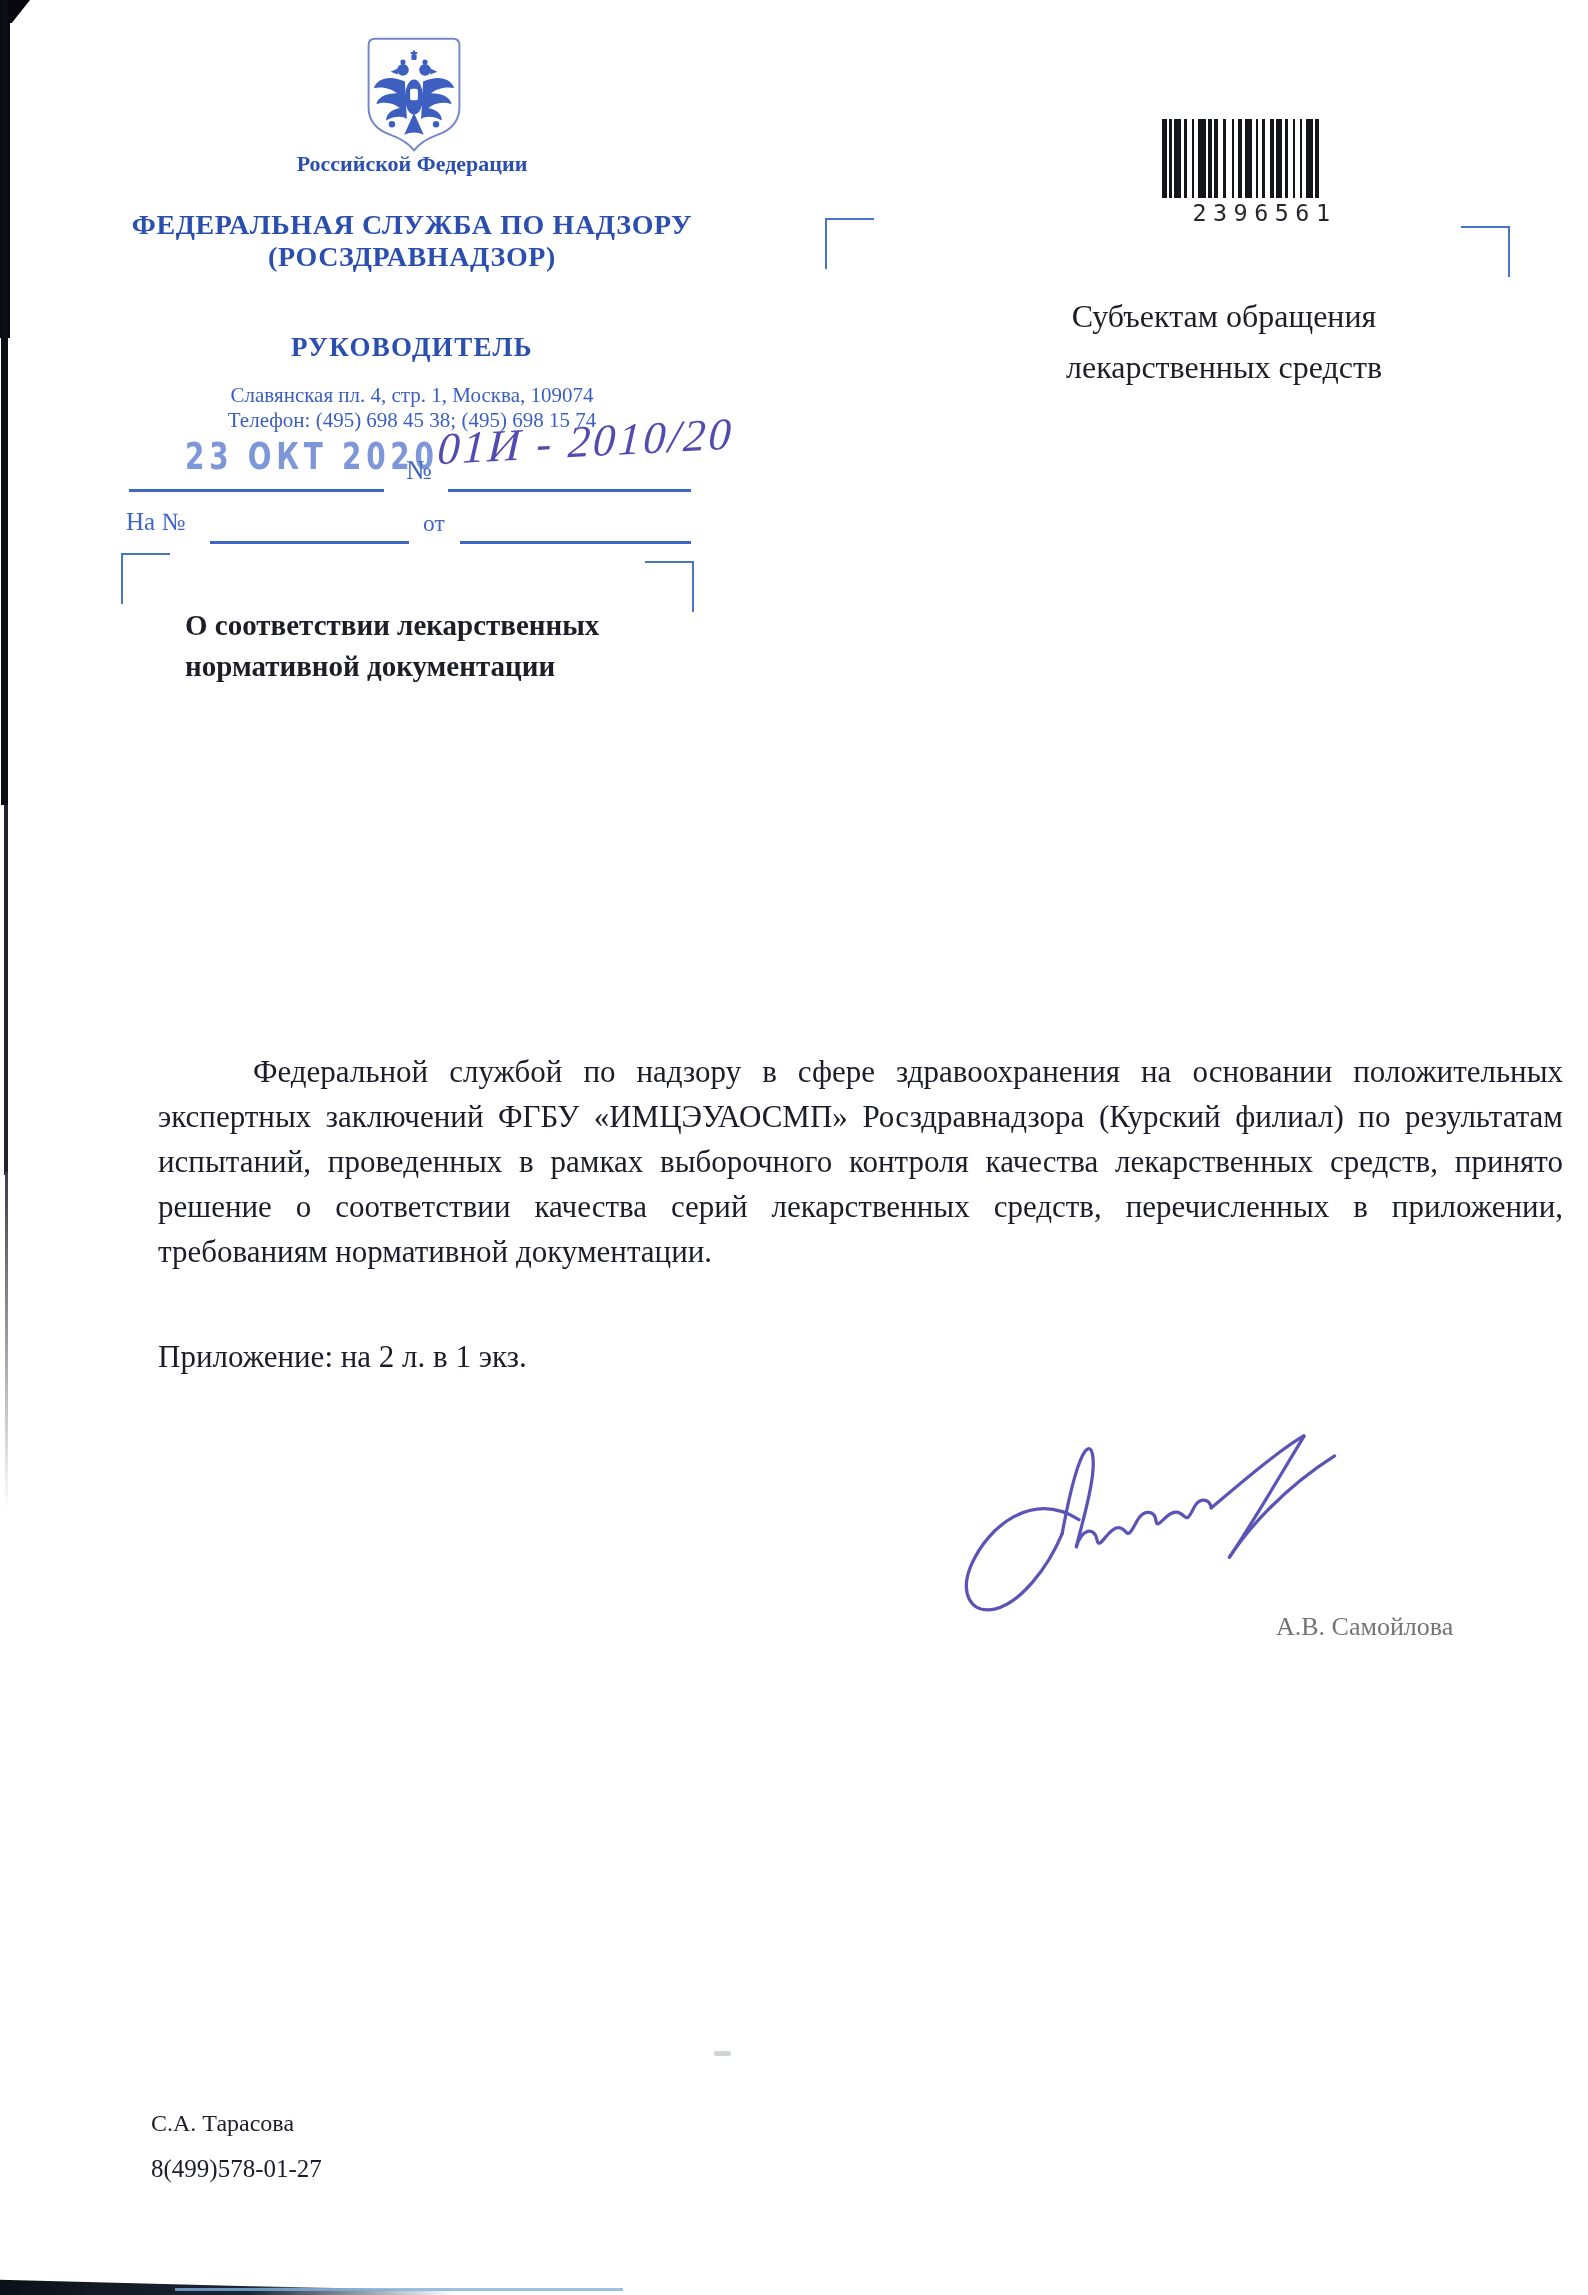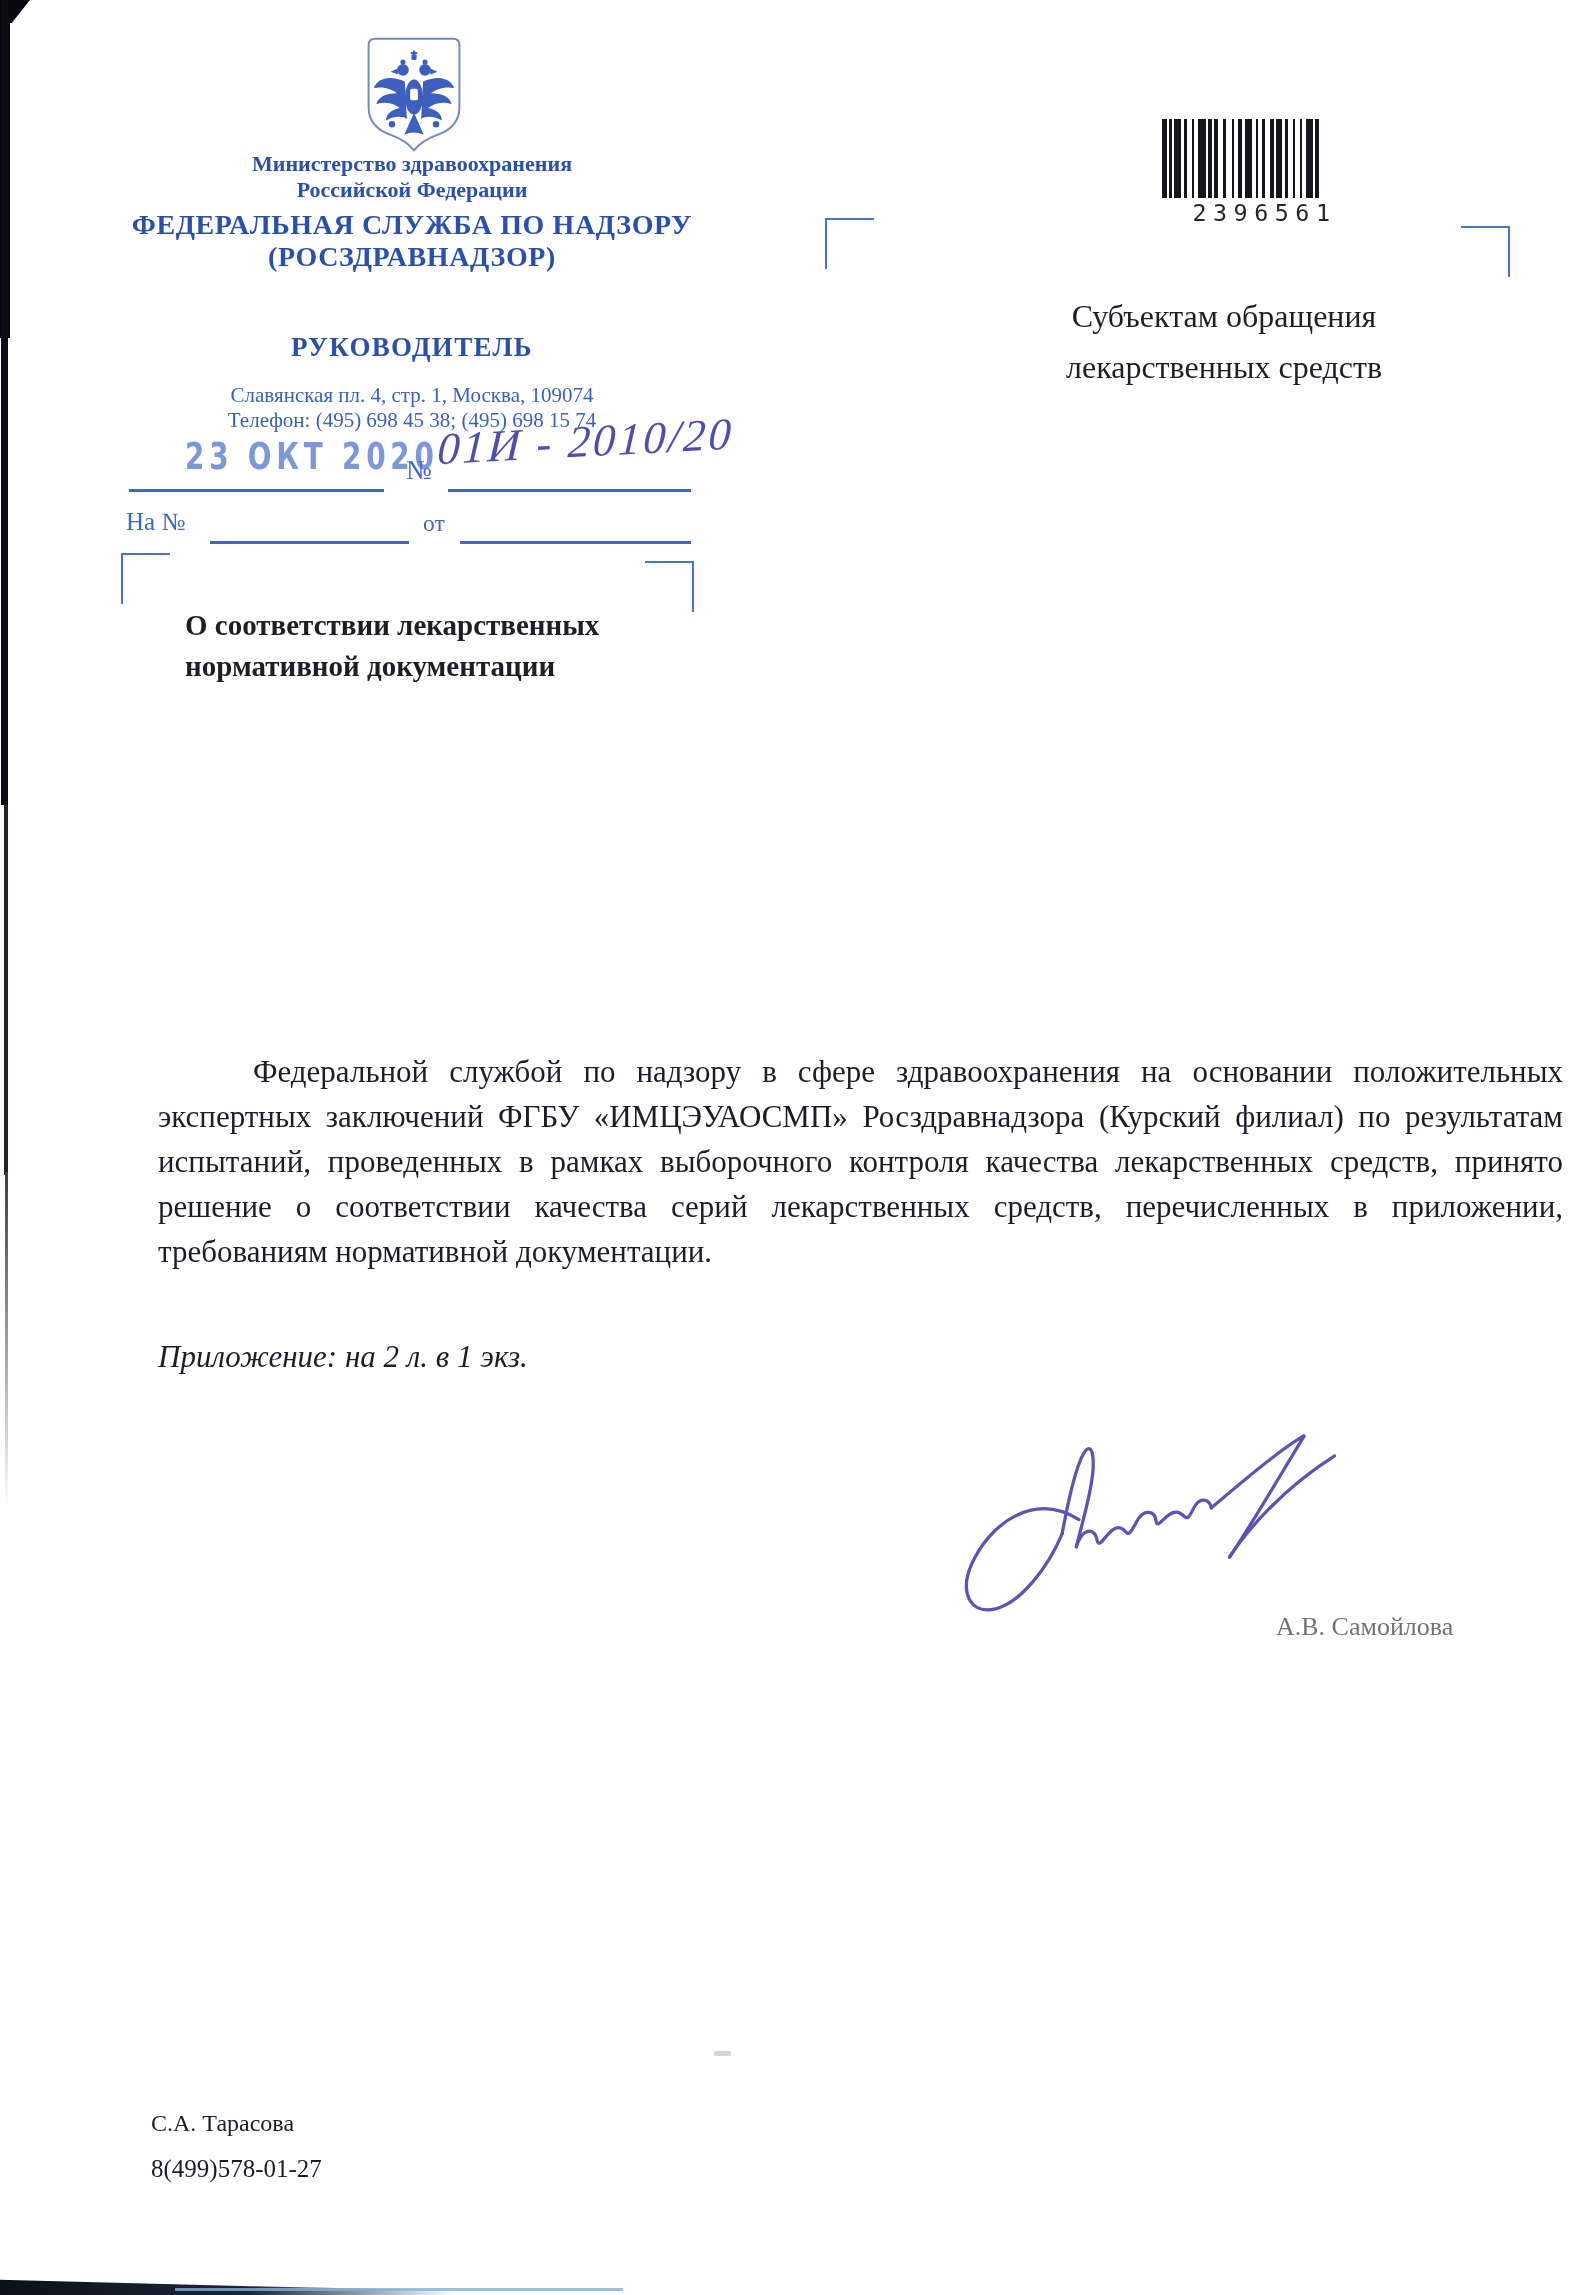--- a/index.html
+++ b/index.html
@@ -59,21 +59,21 @@
   .barcode-num{left:1162px;top:199px;width:205px;text-align:center;
       font-family:"DejaVu Sans Mono",monospace;font-size:23.4px;letter-spacing:6.5px;color:#26262e;}
 
   
   .recipient{left:961px;top:291px;width:526px;text-align:center;font-size:32px;line-height:51px;color:#1e1e28;}
   .subject{left:185px;top:605px;width:494px;font-size:29px;line-height:41px;color:#1e1e28;font-weight:bold;}
 
   
   .body-par{left:158px;top:1049px;width:1405px;font-size:31px;line-height:45px;
       text-align:justify;text-indent:95px;color:#1c1c2a;}
-  .attachment{left:158px;top:1339px;font-size:31px;color:#1c1c2a;font-style:italic;}
+  .attachment{left:158px;top:1339px;font-size:31px;color:#1c1c2a;}
 
   
   .sign-svg{left:909px;top:1422px;}
   .sign-name{left:1276px;top:1612px;font-size:26px;color:#737373;white-space:nowrap;}
 
   
   .foot-name{left:151px;top:2110px;font-size:24px;color:#1c1c2a;font-family:Liberation Serif, serif;}
   .foot-phone{left:151px;top:2155px;font-size:25px;color:#1c1c2a;}
 </style>
 </head>
@@ -104,21 +104,20 @@
     <rect x="72.5" y="22" width="3" height="8"></rect>
     <rect x="69" y="24.5" width="10" height="3"></rect>
     <path d="M74,118 L59,152 Q74,145 89,152 Z"></path>
     <circle cx="40" cy="136" r="5"></circle>
     <circle cx="108" cy="136" r="5"></circle>
   </g>
   <rect x="67" y="80" width="14" height="20" rx="4" fill="#ffffff" stroke="#3c5fc0" stroke-width="2"></rect>
 </svg>
 
 <div class="abs lh lh-min">
-  <div>Министерство здравоохранения</div>
   <div>Российской Федерации</div>
 </div>
 <div class="abs lh lh-svc">
   <div>ФЕДЕРАЛЬНАЯ СЛУЖБА ПО НАДЗОРУ</div>
   <div>(РОСЗДРАВНАДЗОР)</div>
 </div>
 <div class="abs lh lh-head">РУКОВОДИТЕЛЬ</div>
 <div class="abs lh lh-addr">
   <div>Славянская пл. 4, стр. 1, Москва, 109074</div>
   <div>Телефон: (495) 698 45 38; (495) 698 15 74</div>

